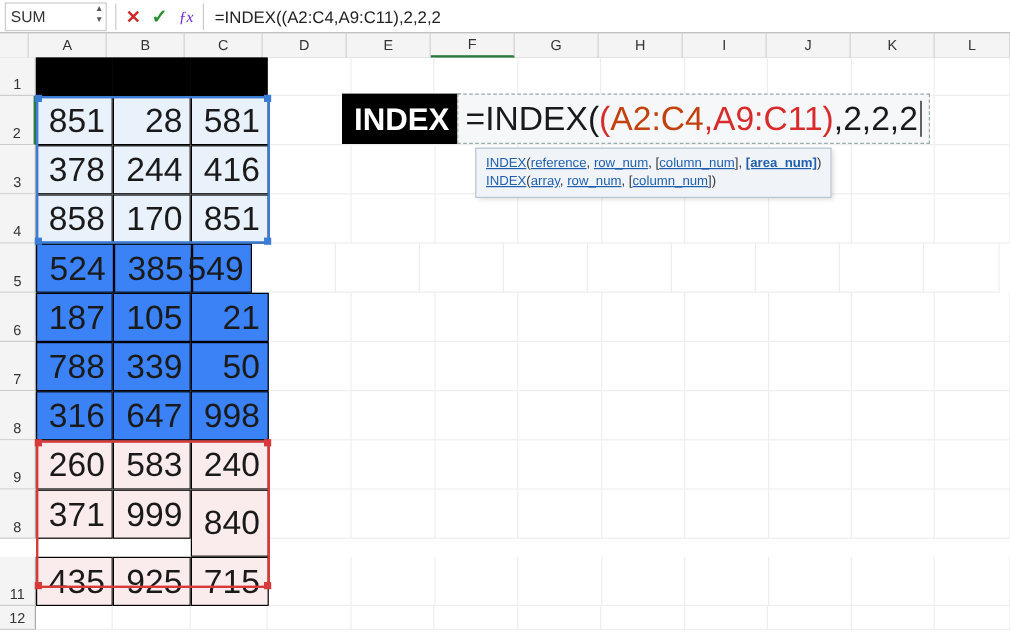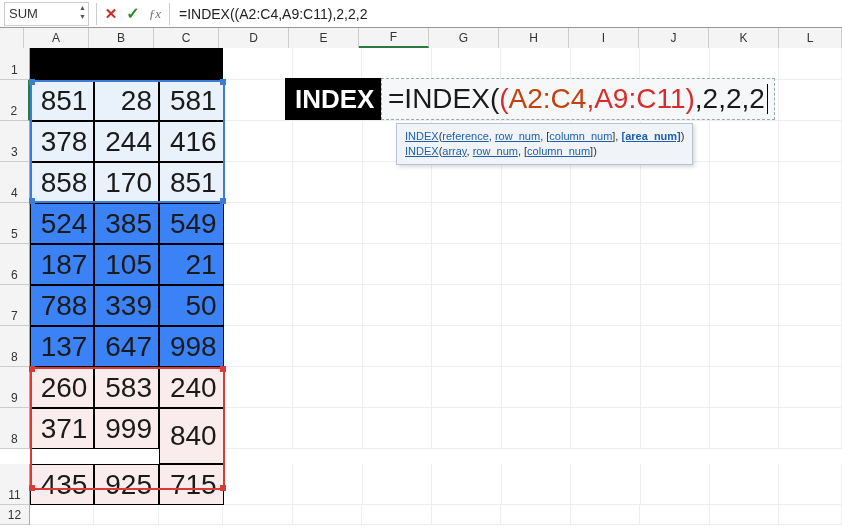--- a/index.html
+++ b/index.html
@@ -8,21 +8,21 @@
 
 .formula-bar { display: flex; align-items: center; height: 28px; border-bottom: 1px solid #999; background: #fff; }
 .name-box { position: relative; width: 85px; height: 24px; margin: 2px 4px; border: 1px solid #ccc; background: #fff; display: flex; align-items: center; padding: 0 4px; }
 .name-box .label { font-size: 13px; color: #333; }
 .name-box .stepper { position: absolute; right: 2px; top: 1px; display: flex; flex-direction: column; }
 .name-box .stepper div { font-size: 7px; color: #555; line-height: 7px; height: 9px; cursor: pointer; }
 .sep { width: 1px; height: 22px; background: #ccc; margin: 0 3px; }
 .fb-btn { width: 22px; height: 22px; display: flex; align-items: center; justify-content: center; cursor: pointer; border-radius: 3px; }
 .x-icon { font-size: 15px; font-weight: bold; color: #cc2b2b; }
 .check-icon { font-size: 16px; font-weight: bold; color: #2b8f2b; }
-.fx-icon { font-size: 13px; font-style: italic; color: #737373; font-family: 'Times New Roman', serif; }
+.fx-icon { font-size: 13px; font-style: italic; color: #6d28d9; font-family: 'Times New Roman', serif; }
 .formula-input { flex: 1; height: 24px; padding: 0 6px; font-size: 14px; color: #222; display: flex; align-items: center; }
 
 
 .sheet { position: relative; }
 .col-headers { display: flex; height: 20px; border-bottom: 1px solid #aaa; background: #f4f4f4; }
 .corner-cell { width: 30px; height: 20px; border-right: 1px solid #ccc; background: #f4f4f4; }
 .col-h { height: 20px; border-right: 1px solid #ccc; display: flex; align-items: center; justify-content: center; font-size: 12px; color: #333; background: #f4f4f4; }
 .col-h.active { border-bottom: 2px solid #2a7a3e; }
 
 
@@ -168,21 +168,21 @@
         <div class="cell" style="width: 70px; height: 41px;"></div>
         <div class="cell" style="width: 70px; height: 41px;"></div>
         <div class="cell" style="width: 70px; height: 41px;"></div>
         <div class="cell" style="width: 70px; height: 41px;"></div>
         <div class="cell" style="width: 63px; height: 41px;"></div>
       </div>
       <div class="row">
         <div class="row-h" style="height: 41px;">5</div>
         <div class="cell data-cell" style="width: 65px; height: 41px;">524</div>
         <div class="cell data-cell" style="width: 65px; height: 41px;">385</div>
-        <div class="cell data-cell" style="width: 65px; height: 41px;">549</div>
+        <div class="cell data-cell" style="width: 50px; height: 41px;">549</div>
         <div class="cell" style="width: 70px; height: 41px;"></div>
         <div class="cell" style="width: 70px; height: 41px;"></div>
         <div class="cell" style="width: 70px; height: 41px;"></div>
         <div class="cell" style="width: 70px; height: 41px;"></div>
         <div class="cell" style="width: 70px; height: 41px;"></div>
         <div class="cell" style="width: 70px; height: 41px;"></div>
         <div class="cell" style="width: 70px; height: 41px;"></div>
         <div class="cell" style="width: 70px; height: 41px;"></div>
         <div class="cell" style="width: 63px; height: 41px;"></div>
       </div>
@@ -211,21 +211,21 @@
         <div class="cell" style="width: 70px; height: 41px;"></div>
         <div class="cell" style="width: 70px; height: 41px;"></div>
         <div class="cell" style="width: 70px; height: 41px;"></div>
         <div class="cell" style="width: 70px; height: 41px;"></div>
         <div class="cell" style="width: 70px; height: 41px;"></div>
         <div class="cell" style="width: 70px; height: 41px;"></div>
         <div class="cell" style="width: 63px; height: 41px;"></div>
       </div>
       <div class="row">
         <div class="row-h" style="height: 41px;">8</div>
-        <div class="cell data-cell" style="width: 65px; height: 41px;">137</div>
+        <div class="cell data-cell" style="width: 65px; height: 41px;">316</div>
         <div class="cell data-cell" style="width: 65px; height: 41px;">647</div>
         <div class="cell data-cell" style="width: 65px; height: 41px;">998</div>
         <div class="cell" style="width: 70px; height: 41px;"></div>
         <div class="cell" style="width: 70px; height: 41px;"></div>
         <div class="cell" style="width: 70px; height: 41px;"></div>
         <div class="cell" style="width: 70px; height: 41px;"></div>
         <div class="cell" style="width: 70px; height: 41px;"></div>
         <div class="cell" style="width: 70px; height: 41px;"></div>
         <div class="cell" style="width: 70px; height: 41px;"></div>
         <div class="cell" style="width: 70px; height: 41px;"></div>

